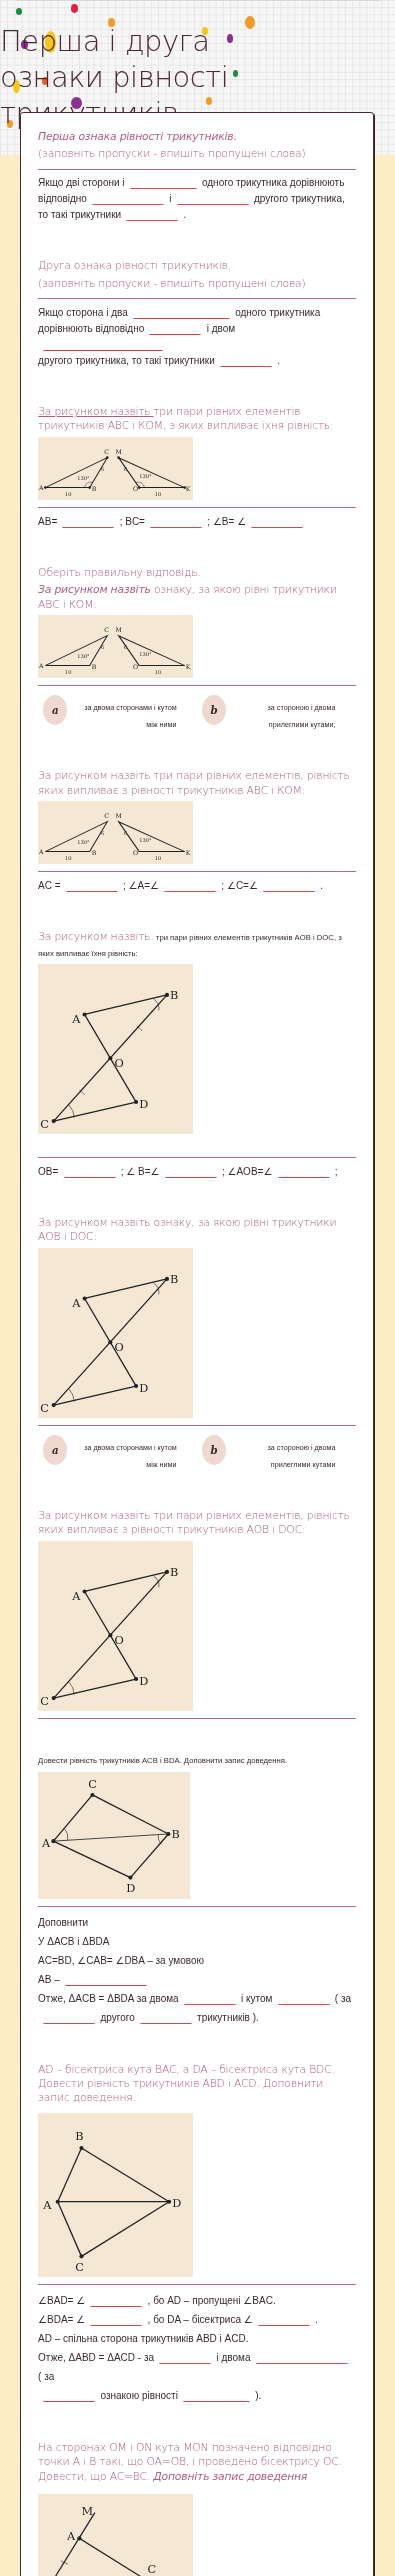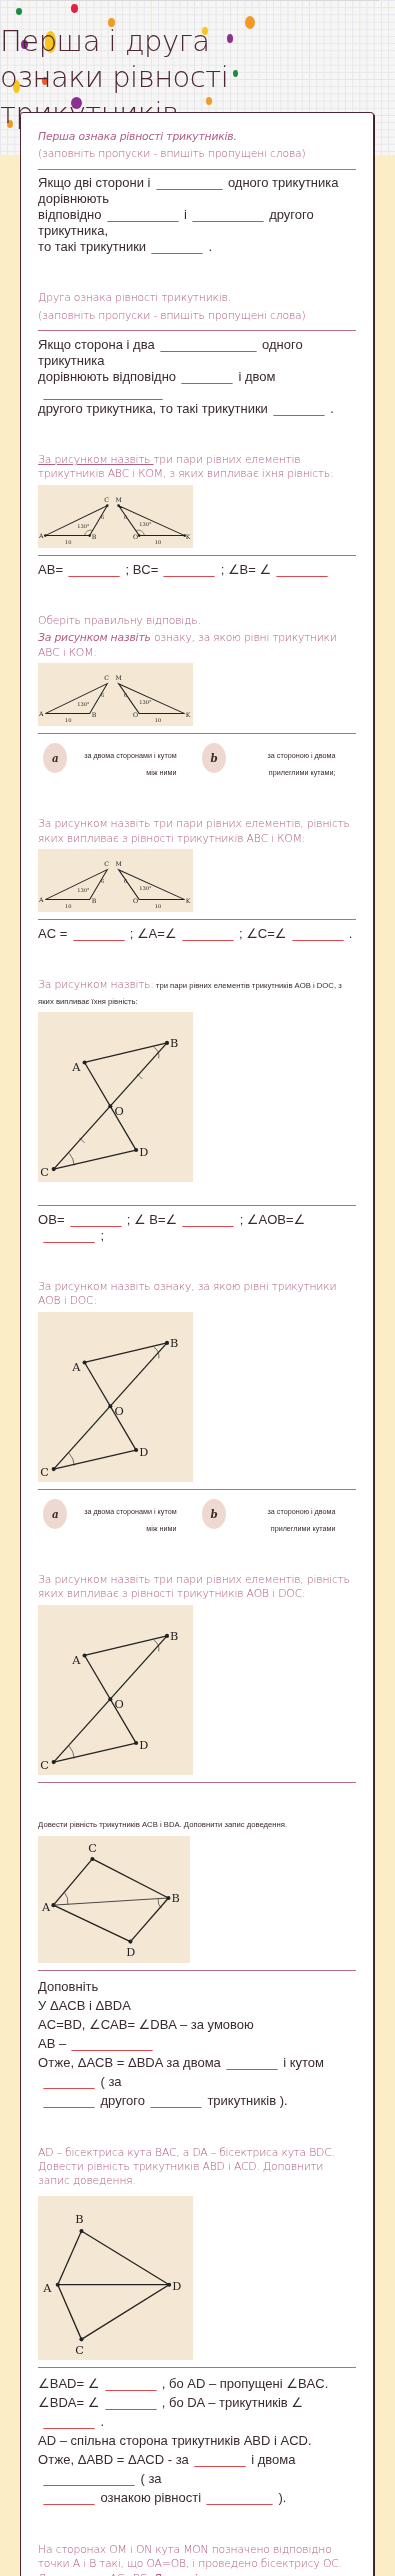--- a/index.html
+++ b/index.html
@@ -57,21 +57,21 @@
   }
   .q .it { font-style: italic; }
   .q .u { text-decoration: underline; }
   .q .dark { color: #3b2a2e; font-family: "Liberation Sans", sans-serif; font-size: 7.7px; font-weight: 400; letter-spacing: 0; }
   .q-dark {
     font-family: "Liberation Sans", sans-serif;
     font-size: 7.7px; line-height: 14.4px; color: #3b2a2e;
   }
   .sub { margin-top: 3.1px; }
   .divider { height: 0.5px; background: #b36b8a; margin: 7.2px 0 6.2px 0; }
-  .body { font-size: 13px; line-height: 16px; color: #3b2a2e; }
+  .body { font-size: 10px; line-height: 16px; color: #3b2a2e; }
   .blank {
     display: inline-block;
     vertical-align: -3.1px;
     height: 11.3px;
     border-bottom: 0.8px solid #d9474f;
     border-radius: 0 0 1.5px 1.5px;
     margin: 0 5.2px;
   } .w100 { width: 52px; } .w130 { width: 67px; } .w140 { width: 72px; }
   .w150 { width: 82px; } .w175 { width: 92px; } .w190 { width: 97px; } .w250 { width: 134px; }
   .figure {
@@ -379,21 +379,21 @@
           <circle cx="254" cy="120" r="4"></circle>
           <circle cx="180" cy="205" r="4"></circle>
         <text x="8" y="146">A</text>
         <text x="260" y="128">B</text>
         <text x="98" y="30">C</text>
         <text x="172" y="234">D</text>
       </g>
     </svg>
     <div class="divider"></div>
     <div class="body" style="line-height:19px">
-      <div>Доповніть</div>
+      <div>Доповнити</div>
       <div>У ΔACB і ΔBDA</div>
       <div>AC=BD, ∠CAB= ∠DBA – за умовою</div>
       <div><span>AB –</span><span class="blank w150"></span></div>
       <div><span>Отже, ΔACB = ΔBDA за двома</span><span class="blank w100"></span><span>і кутом</span><span class="blank w100"></span><span>( за</span></div>
       <div><span class="blank w100"></span><span>другого</span><span class="blank w100"></span><span>трикутників ).</span></div>
     </div>
   </div>
 
   <div class="section">
     <div class="q">AD – бісектриса кута BAC, а DA – бісектриса кута BDC. Довести рівність трикутників ABD і ACD.   Доповнити запис доведення.</div>
@@ -413,21 +413,21 @@
           <circle cx="84" cy="278" r="4"></circle>
         <text x="10" y="186">A</text>
         <text x="72" y="52">B</text>
         <text x="72" y="306">C</text>
         <text x="260" y="182">D</text>
       </g>
     </svg>
     <div class="divider"></div>
     <div class="body" style="line-height:19px">
       <div><span>∠BAD= ∠</span><span class="blank w100"></span><span>, бо AD – пропущені ∠BAC.</span></div>
-      <div><span>∠BDA= ∠</span><span class="blank w100"></span><span>, бо DA – трикутників ∠</span><span class="blank w100"></span><span>.</span></div>
+      <div><span>∠BDA= ∠</span><span class="blank w100"></span><span>, бо DA – бісектриса ∠</span><span class="blank w100"></span><span>.</span></div>
       <div>AD – спільна сторона трикутників ABD і ACD.</div>
       <div><span>Отже, ΔABD = ΔACD - за</span><span class="blank w100"></span><span>і двома</span><span class="blank w175"></span><span>( за</span></div>
       <div><span class="blank w100"></span><span>ознакою рівності</span><span class="blank w130"></span><span>).</span></div>
     </div>
   </div>
 
   <div class="section">
     <div class="q">
       <span>На сторонах OM і ON кута MON позначено відповідно точки A і B такі, що OA=OB, і проведено бісектрису OC. Довести, що AC=BC.    </span><span class="it">Доповніть запис доведення</span>
     </div>

